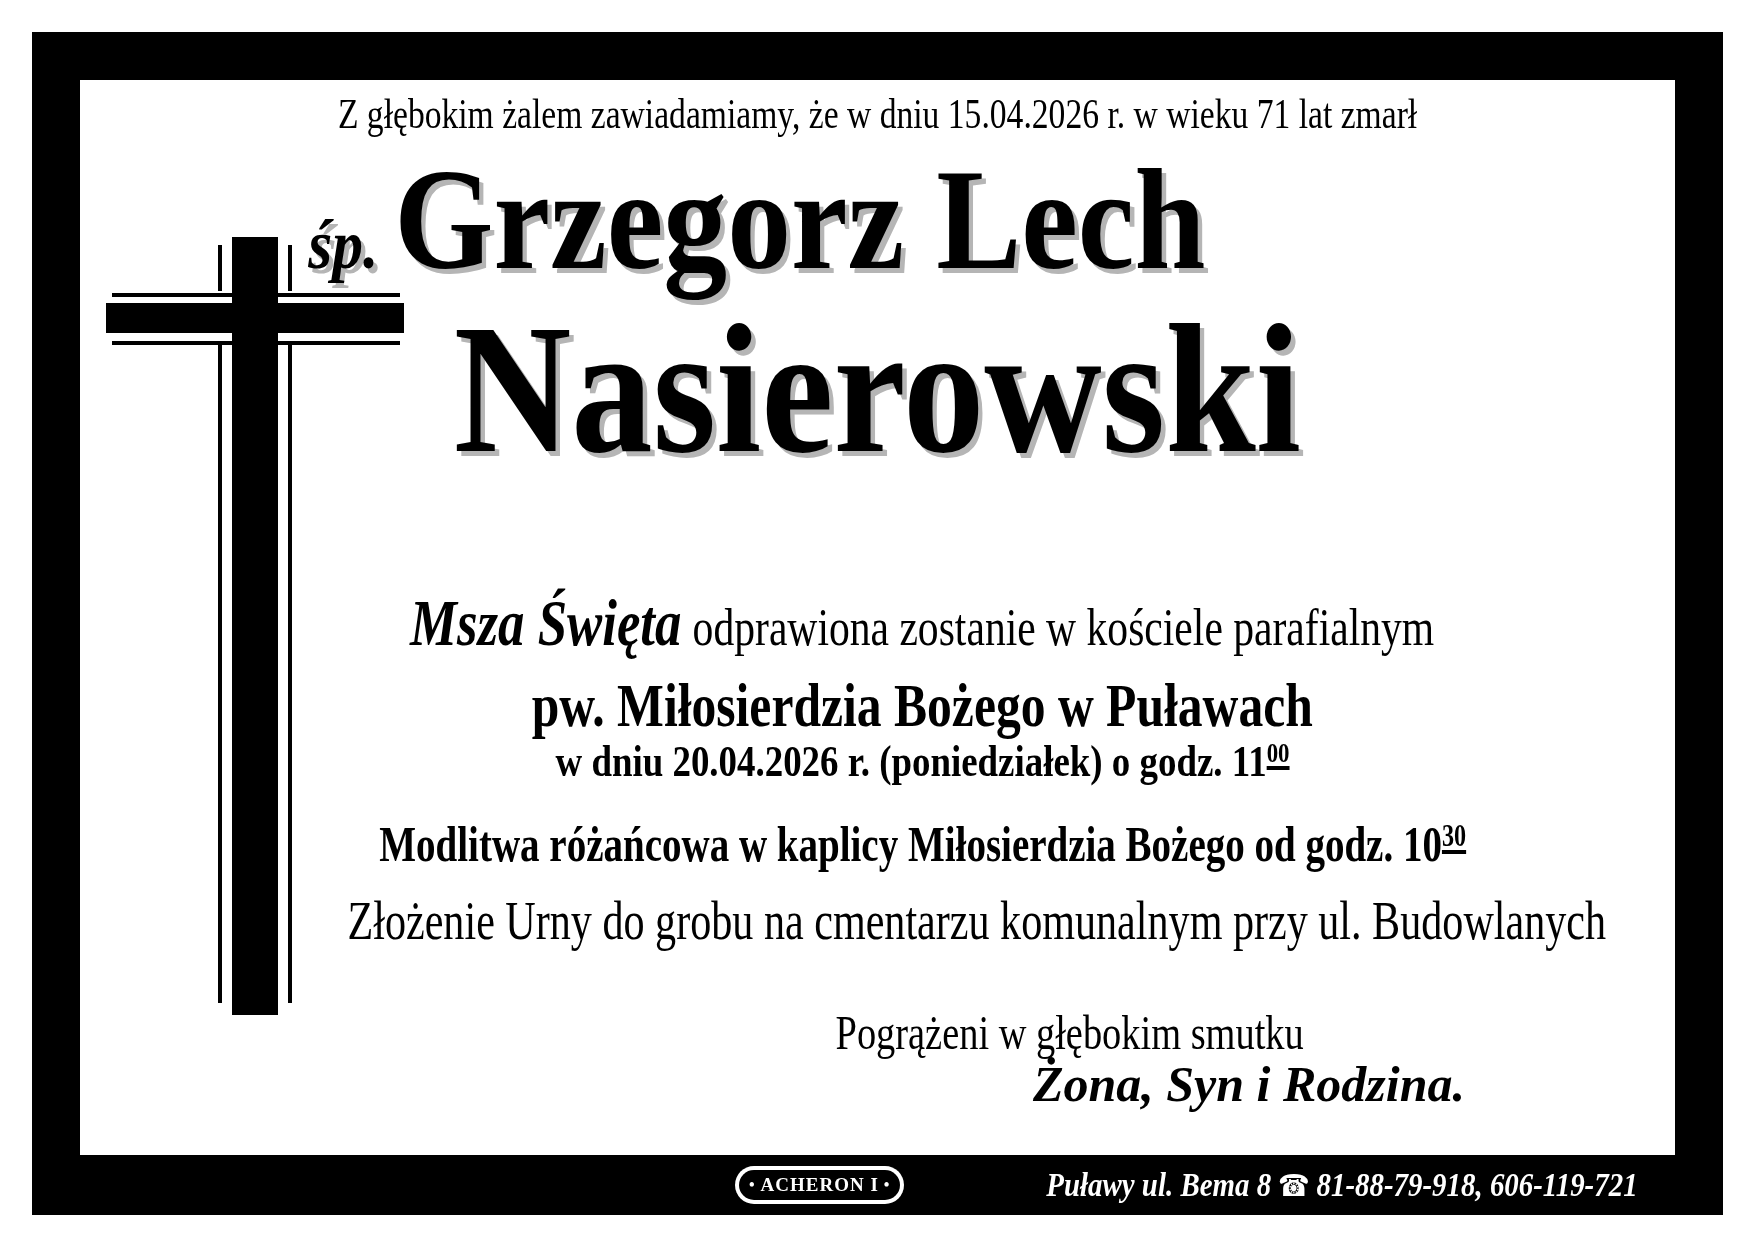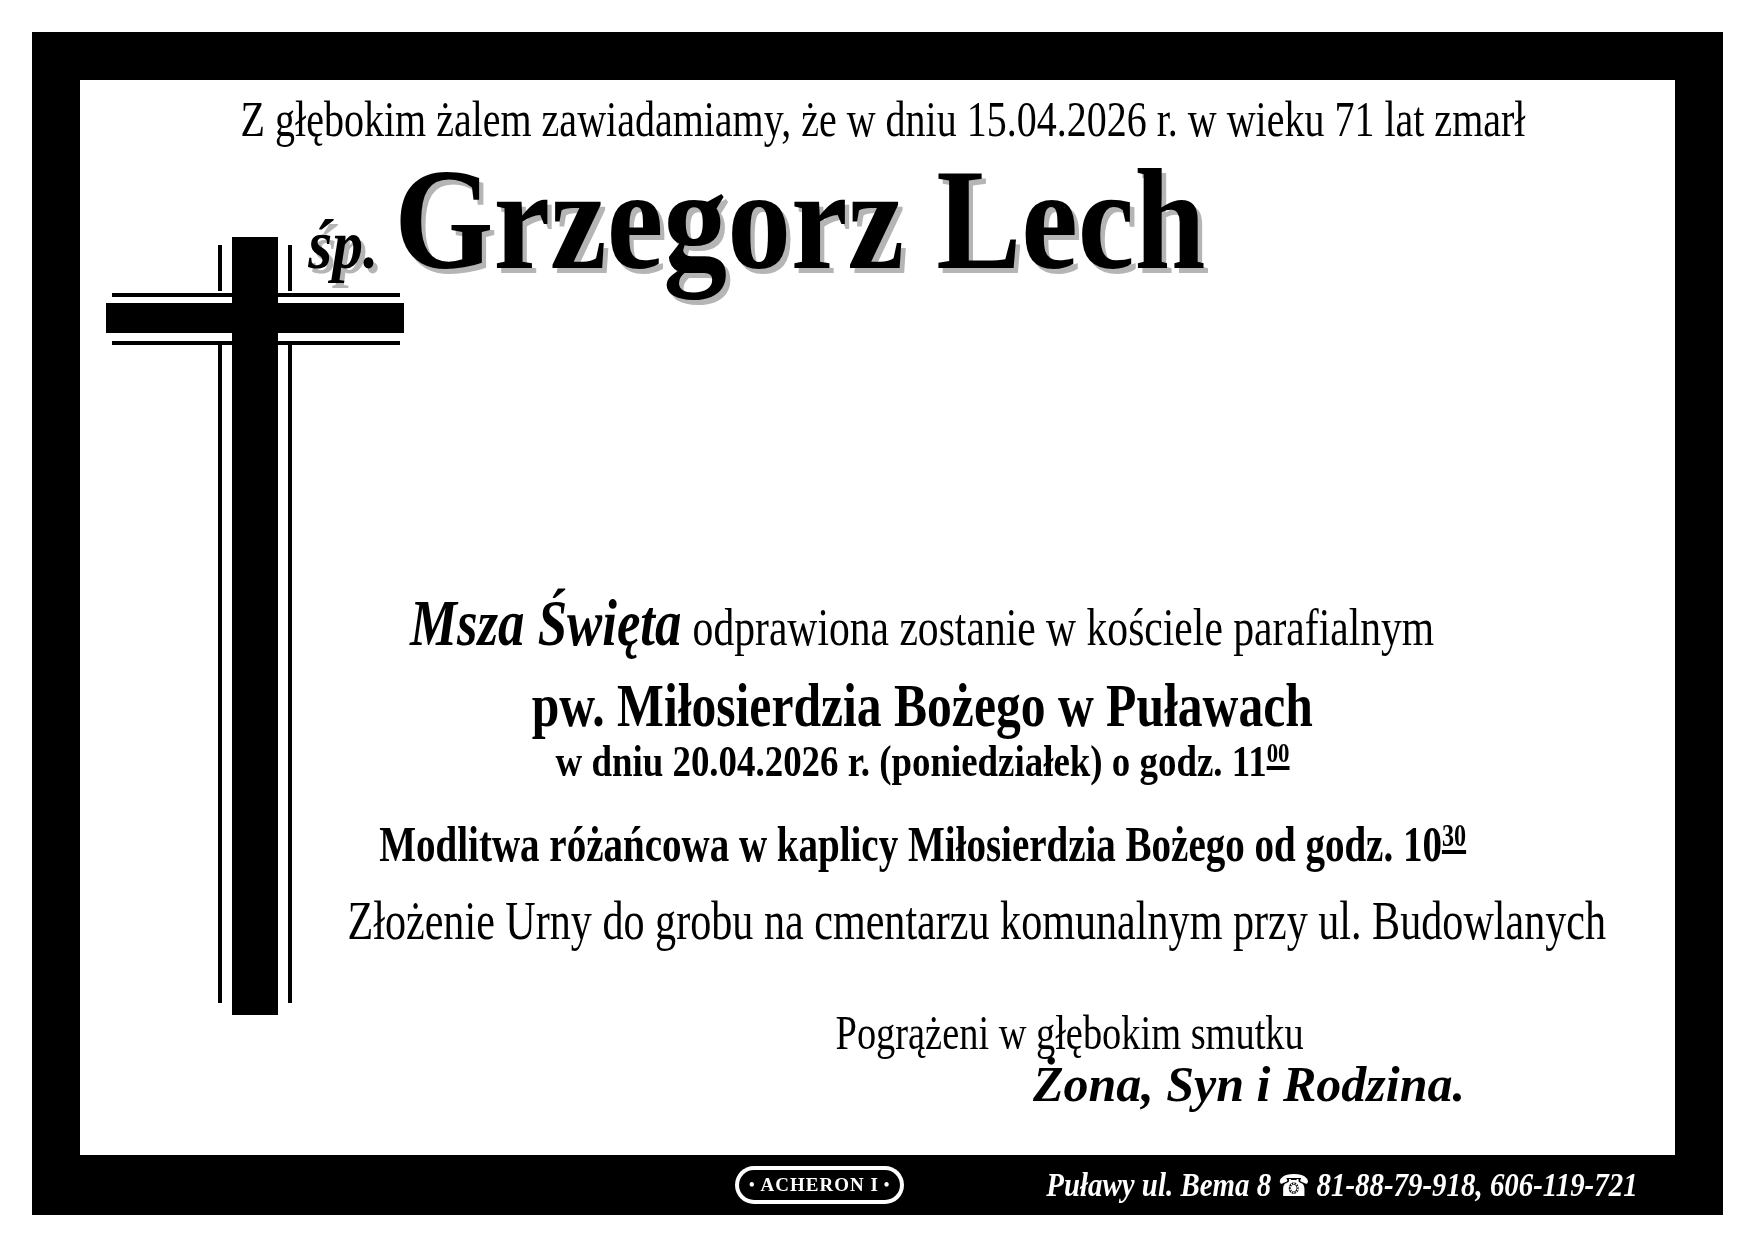--- a/index.html
+++ b/index.html
@@ -15,21 +15,21 @@
   .cv-l-bot{left:138px;top:263px;width:4px;height:660px;}
   .cv-r-bot{left:208px;top:263px;width:4px;height:660px;}
   .ch-main {left:26px;top:223px;width:298px;height:30px;}
   .ch-top  {left:32px;top:213px;width:288px;height:4px;}
   .ch-bot  {left:32px;top:261px;width:288px;height:4px;}
   
   .line{position:absolute;text-align:center;white-space:nowrap;}
   .cx{display:inline-block;transform-origin:center center;white-space:nowrap;}
   .sx78{transform:scaleX(0.78);} .sx80{transform:scaleX(0.80);}
   .sx82{transform:scaleX(0.82);} .sx88{transform:scaleX(0.88);}
-  .intro{left:0;top:10px;width:1595px;font-size:50px;}
+  .intro{left:0;top:10px;width:1595px;font-size:42px;}
   .name1{left:0;top:60px;width:1354px;font-size:145px;font-weight:bold;line-height:1.1;}
   .name1 .cx, .name2 .cx{text-shadow:5px 5px 0 #b5b5b5;}
   .honorific{font-style:italic;font-size:70px;font-weight:bold;margin-right:18px;}
   .name2{left:0;top:212px;width:1595px;font-size:185px;font-weight:bold;line-height:1.05;}
   .mass{left:90px;top:505px;width:1505px;font-size:52px;}
   .mass .lead{font-style:italic;font-weight:bold;font-size:66px;margin-right:14px;}
   .parish{left:90px;top:590px;width:1505px;font-size:62px;font-weight:bold;}
   .datetime{left:90px;top:655px;width:1505px;font-size:45px;font-weight:bold;}
   .rosary{left:90px;top:735px;width:1505px;font-size:50px;font-weight:bold;}
   .burial{left:90px;top:810px;width:1505px;font-size:54px;}
@@ -72,20 +72,23 @@
     </div>
 
     <div class="line intro">
       <span class="cx sx80">Z głębokim żalem zawiadamiamy, że w dniu 15.04.2026 r. w wieku 71 lat zmarł</span>
     </div>
 
     <div class="line name1">
       <span class="cx sx88"><span class="honorific">śp.</span><span>Grzegorz Lech</span></span>
     </div>
 
+    <div class="line name2">
+      <span class="cx sx88">Nasierowski</span>
+    </div>
 
     <div class="line mass">
       <span class="cx sx80"><span class="lead">Msza Święta</span><span>odprawiona zostanie w kościele parafialnym</span></span>
     </div>
 
     <div class="line parish">
       <span class="cx sx80">pw. Miłosierdzia Bożego w Puławach</span>
     </div>
 
     <div class="line datetime">

